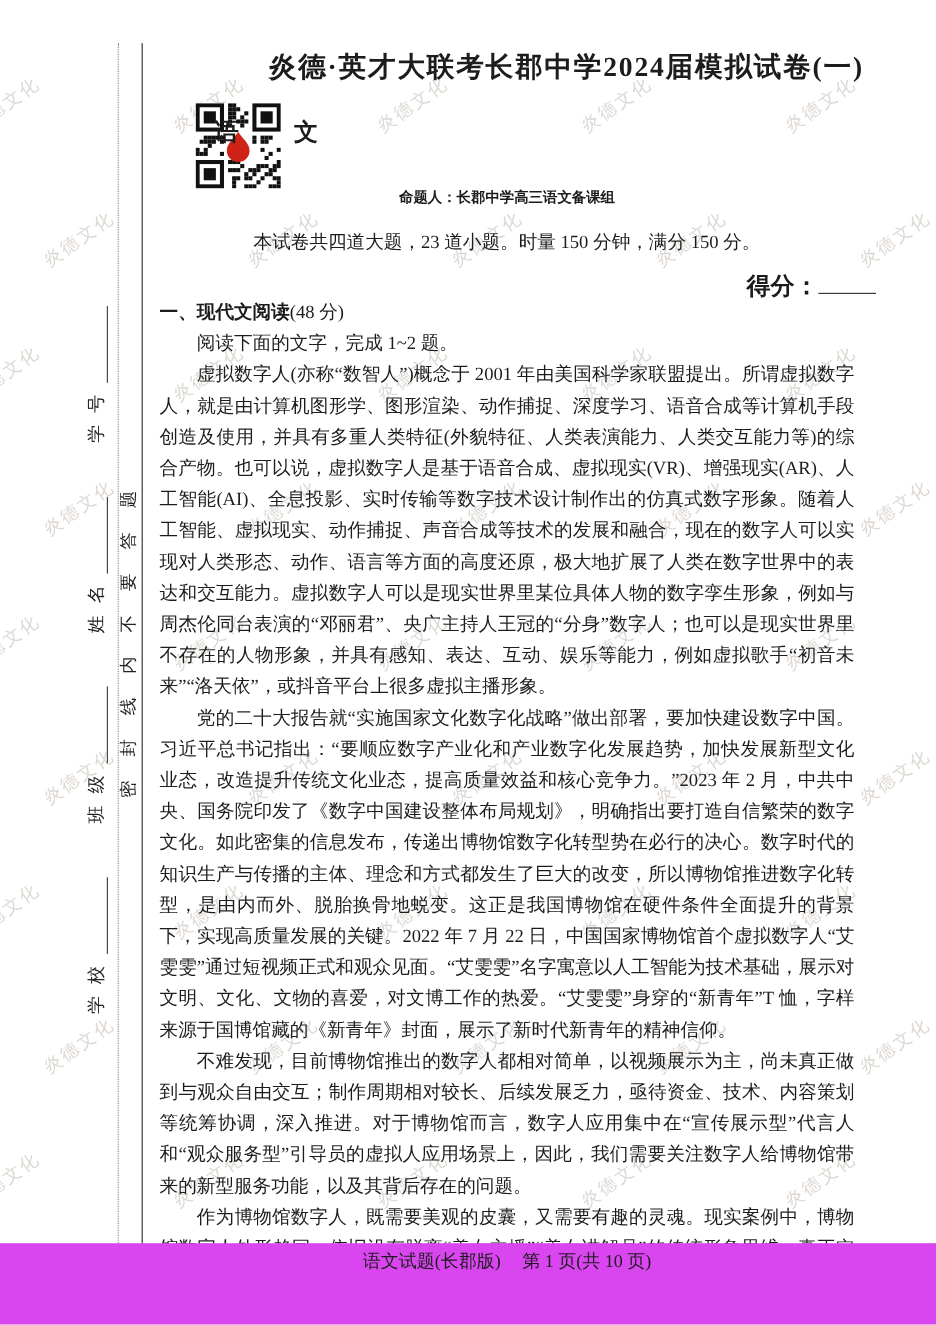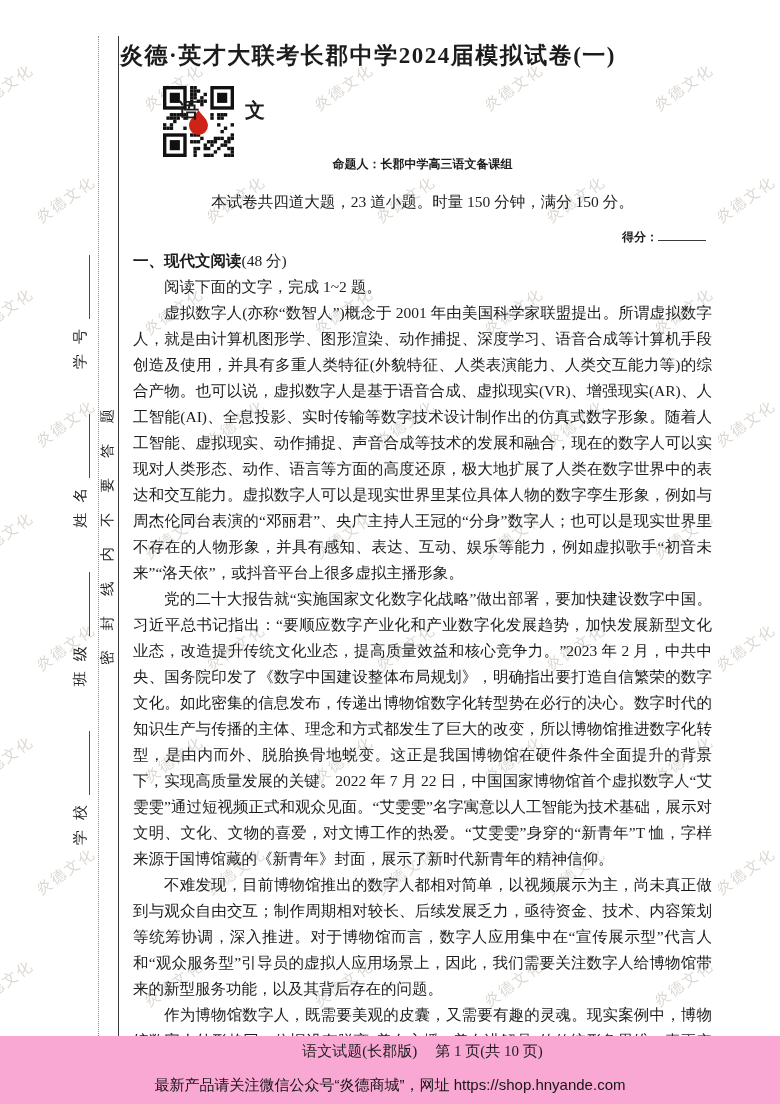--- a/index.html
+++ b/index.html
@@ -17,41 +17,41 @@
   .side-fields{position:absolute;left:-217px;top:538px;width:590px;height:24px;
       transform:rotate(-90deg);display:flex;justify-content:space-between;align-items:flex-end;
       font-size:15px;color:#222;}
   .field{display:flex;align-items:flex-end;}
   .field .lbl{letter-spacing:10px;white-space:nowrap;}
   .field .blank{display:inline-block;width:64px;height:15px;border-bottom:1px solid #4a4a4a;}
   .seal-text{position:absolute;left:-38px;top:517px;width:292px;height:20px;
       transform:rotate(-90deg);font-size:14.5px;letter-spacing:20px;text-align:center;
       white-space:nowrap;color:#222;}
   
-  .exam-title{position:absolute;top:40px;left:120px;width:600px;text-align:left;
+  .exam-title{position:absolute;top:40px;left:120px;width:600px;text-align:right;
       font-size:23px;font-weight:bold;letter-spacing:1.5px;white-space:nowrap;}
   .qr{position:absolute;left:163px;top:86px;width:71px;height:71px;}
   .subject{position:absolute;top:97px;left:133px;width:579px;text-align:left;
       font-size:20px;font-weight:bold;font-family:"Liberation Sans",sans-serif;
       letter-spacing:46px;text-indent:46px;}
   .setter{position:absolute;top:156px;left:133px;width:579px;text-align:center;
       font-size:12px;font-weight:bold;font-family:"Liberation Sans",sans-serif;}
   .instructions{position:absolute;top:192px;left:133px;width:579px;text-align:center;
       font-size:15.5px;}
-  .score{position:absolute;top:225px;left:622px;font-size:12px;font-weight:bold;
+  .score{position:absolute;top:225px;left:622px;font-size:20px;font-weight:bold;
       font-family:"Liberation Sans",sans-serif;}
   .score-blank{display:inline-block;width:48px;height:15px;border-bottom:1.5px solid #3a3a3a;}
   
   .body{position:absolute;left:133px;top:248px;width:579px;font-size:15.5px;
       line-height:26px;text-align:justify;}
   .hei{font-family:"Liberation Sans",sans-serif;font-weight:bold;margin-top:25px;}
   .indent{text-indent:2em;}
   .para{margin:0;text-indent:2em;}
   
-  .bottom-strip{position:absolute;left:0;right:0;top:1036px;bottom:0;background:#f9a8d4;}
+  .bottom-strip{position:absolute;left:0;right:0;top:1036px;bottom:0;background:#d946ef;}
   .footer{position:absolute;top:6px;left:133px;width:579px;text-align:center;font-size:15px;}
   .footer .gap{display:inline-block;width:18px;}
   .promo{position:absolute;top:40px;left:0;width:780px;text-align:center;font-size:15px;
       color:#151515;font-family:"Liberation Sans",sans-serif;}
 </style>
 </head>
 <body>
 
 <div class="page">
 
@@ -245,16 +245,15 @@
         <p class="para">党的二十大报告就“实施国家文化数字化战略”做出部署，要加快建设数字中国。习近平总书记指出：“要顺应数字产业化和产业数字化发展趋势，加快发展新型文化业态，改造提升传统文化业态，提高质量效益和核心竞争力。”2023 年 2 月，中共中央、国务院印发了《数字中国建设整体布局规划》，明确指出要打造自信繁荣的数字文化。如此密集的信息发布，传递出博物馆数字化转型势在必行的决心。数字时代的知识生产与传播的主体、理念和方式都发生了巨大的改变，所以博物馆推进数字化转型，是由内而外、脱胎换骨地蜕变。这正是我国博物馆在硬件条件全面提升的背景下，实现高质量发展的关键。2022 年 7 月 22 日，中国国家博物馆首个虚拟数字人“艾雯雯”通过短视频正式和观众见面。“艾雯雯”名字寓意以人工智能为技术基础，展示对文明、文化、文物的喜爱，对文博工作的热爱。“艾雯雯”身穿的“新青年”T 恤，字样来源于国博馆藏的《新青年》封面，展示了新时代新青年的精神信仰。</p>
         <p class="para">不难发现，目前博物馆推出的数字人都相对简单，以视频展示为主，尚未真正做到与观众自由交互；制作周期相对较长、后续发展乏力，亟待资金、技术、内容策划等统筹协调，深入推进。对于博物馆而言，数字人应用集中在“宣传展示型”代言人和“观众服务型”引导员的虚拟人应用场景上，因此，我们需要关注数字人给博物馆带来的新型服务功能，以及其背后存在的问题。</p>
         <p class="para">作为博物馆数字人，既需要美观的皮囊，又需要有趣的灵魂。现实案例中，博物馆数字人外形趋同，依旧没有脱离“美女主播”“美女讲解员”的传统形象思维。真正实用的数字人应该是“智慧”的。博物馆在数字人应用探索中应关注美丽外表背后人工智能技术的应用，如智能</p>
       </div>
   </div>
 
   <div class="bottom-strip">
     <div class="footer">
       <span>语文试题(长郡版)</span><span class="gap"></span><span>第 1 页(共 10 页)</span>
     </div>
-    <div class="promo">最新产品请关注微信公众号“炎德商城”，网址 https://shop.hnyande.com</div>
   </div>
 
 </div>
 
 </body></html>

